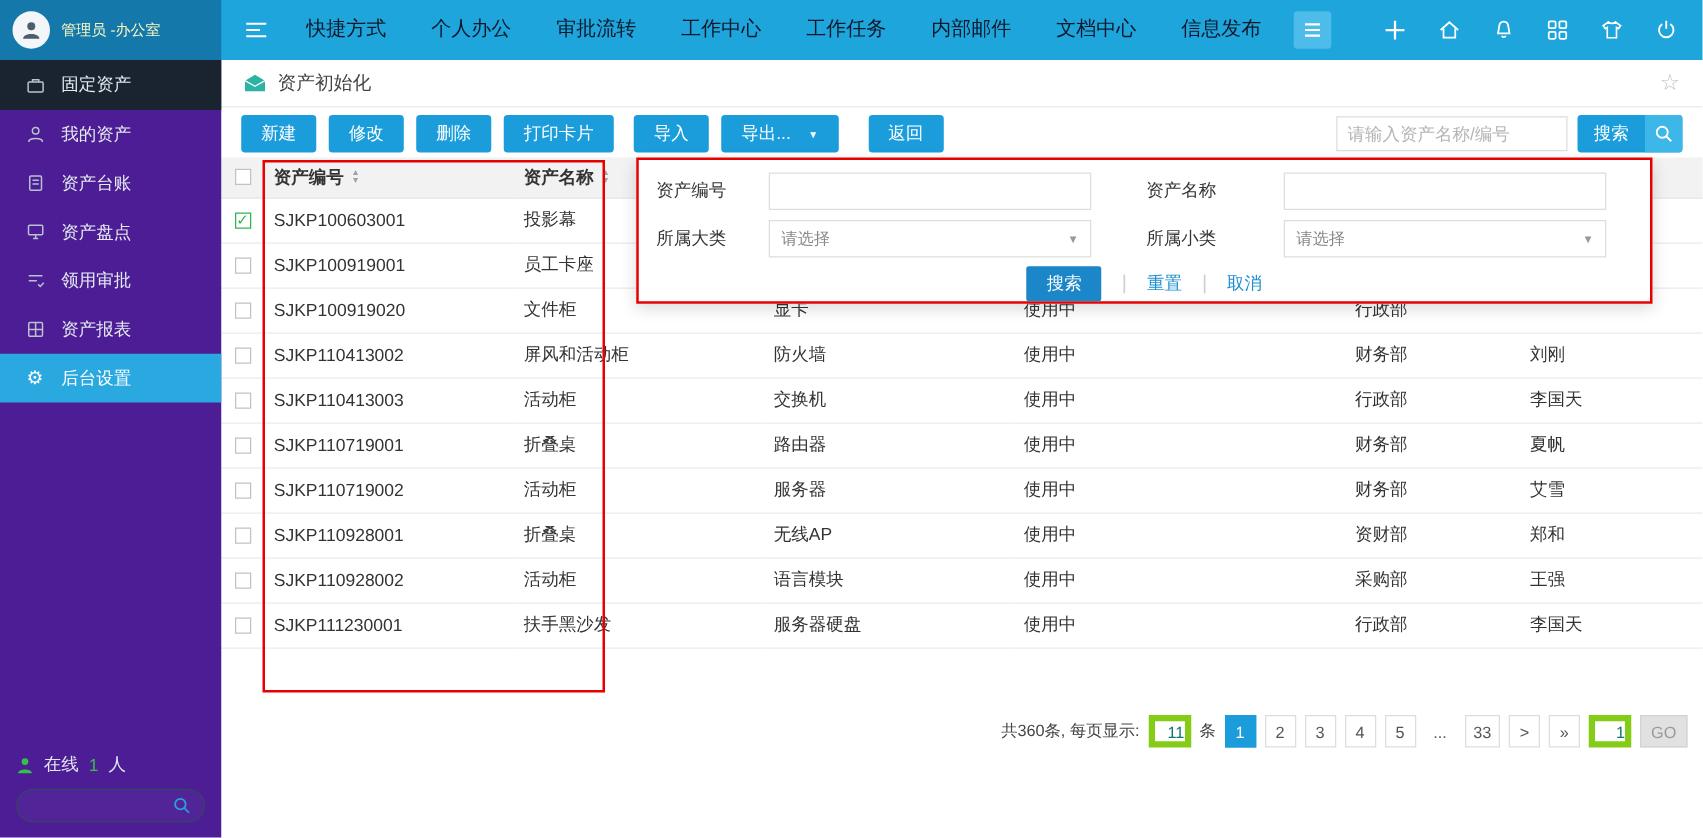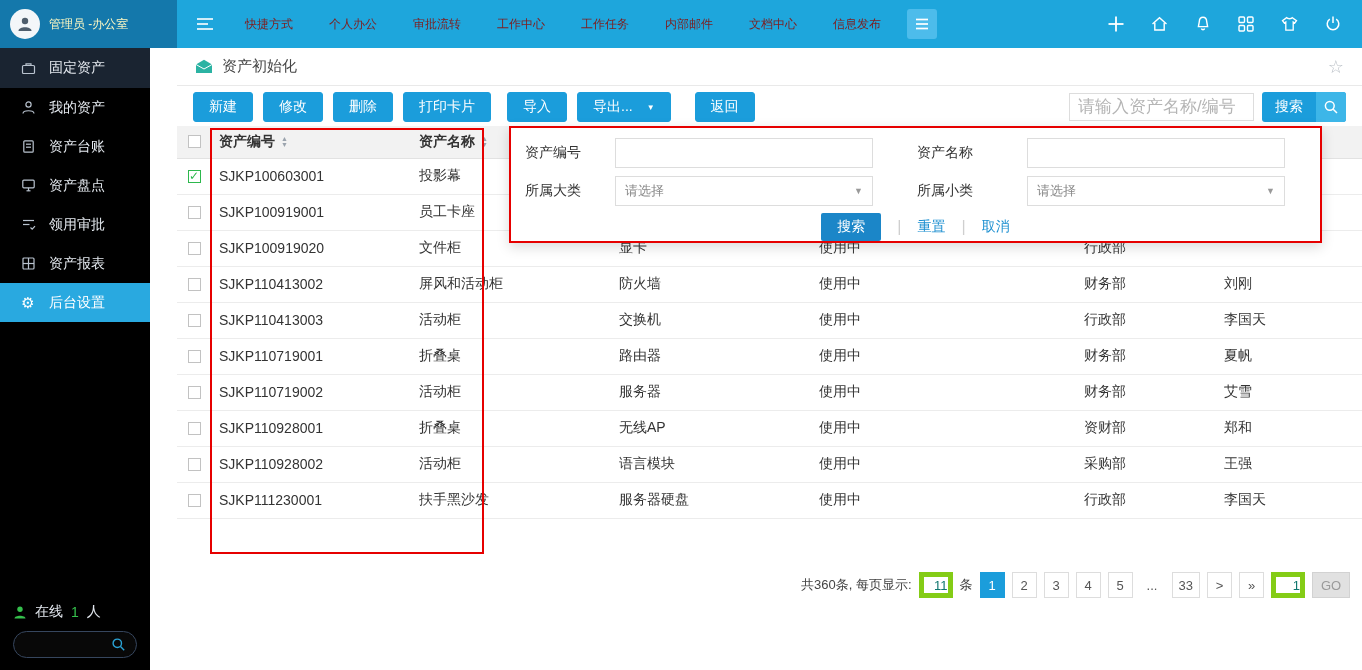--- a/index.html
+++ b/index.html
@@ -10,28 +10,28 @@
   
   .topbar{position:absolute;top:0;left:0;width:1362px;height:48px;background:#1ea6dc;
     display:flex;align-items:center;z-index:40}
   .brand{width:177px;height:48px;background:#1478ab;display:flex;align-items:center;
     padding:0 10px;gap:9px;flex:0 0 177px}
   .avatar{width:30px;height:30px;border-radius:50%;background:#f3f6f9;display:flex;
     align-items:center;justify-content:center;color:#4e5d6c;flex:0 0 30px}
   .brand-name{color:#fef9c3;font-size:12px;white-space:nowrap}
   .top-menu-icon{margin:0 12px 0 18px;color:#fff;cursor:pointer}
   .topnav{display:flex;align-items:center;height:48px}
-  .tn{color:#7f1d1d;font-size:12px;padding:0 18px;line-height:48px;cursor:pointer;white-space:nowrap}
+  .tn{color:#0f172a;font-size:16px;padding:0 18px;line-height:48px;cursor:pointer;white-space:nowrap}
   .burger{width:30px;height:30px;background:#4dbceb;border-radius:3px;margin-left:8px;
     display:flex;align-items:center;justify-content:center;color:#fff;cursor:pointer}
   .top-actions{margin-left:auto;display:flex;align-items:center;gap:25px;padding-right:20px;color:#fff}
   .ta{cursor:pointer}
 
   
-  .sidebar{position:absolute;top:48px;left:0;width:150px;bottom:0;background:#000000;z-index:30}
+  .sidebar{position:absolute;top:48px;left:0;width:177px;bottom:0;background:#4c1d95;z-index:30}
   .side-item{height:39px;display:flex;align-items:center;gap:13px;padding-left:20px;
     color:#e4e9ef;font-size:14px;cursor:pointer}
   .side-item.current{background:#1a2431;height:40px}
   .side-item.active{background:#29a9e0;color:#fff}
   .sicon{width:16px;display:flex;justify-content:center;color:#b9c3cf}
   .side-item.active .sicon{color:#fff}
   .gchar{font-size:15px;line-height:15px}
   .side-bottom{position:absolute;bottom:0;left:0;right:0;padding:0 13px 12px}
   .online{display:flex;align-items:center;gap:8px;color:#e2e7ee;font-size:14px;margin-bottom:10px}
   .online .cnt{color:#35c04c}
@@ -50,21 +50,21 @@
   .fav{margin-left:auto;color:#b9bfc6;font-size:18px;cursor:pointer}
 
   .toolbar{position:absolute;top:44px;left:0;right:0;height:34px;display:flex;
     align-items:flex-start;padding:0 16px;gap:10px}
   .btn{height:30px;background:#1b9ddb;border:1px solid #1b9ddb;color:#fff;font-size:14px;
     padding:0 15px;border-radius:3px;display:inline-flex;align-items:center;cursor:pointer;white-space:nowrap}
   .btn.gap-l{margin-left:6px}
   .btn.gap-xl{margin-left:14px}
   .btn .caret{font-size:8px;margin-left:14px}
   .tb-search{margin-left:auto;display:flex;align-items:center}
-  .tb-input{width:185px;height:28px;border:1px solid #ddd;padding:0 8px;font-size:17px;
+  .tb-input{width:185px;height:28px;border:1px solid #ddd;padding:0 8px;font-size:14px;
     color:#0f172a;outline:none}
   .tb-input::placeholder{color:#b5b5b5}
   .search-btn{height:30px;margin-left:8px;background:#1b9ddb;border-radius:3px;display:flex;
     align-items:center;color:#fff;cursor:pointer;overflow:hidden}
   .search-btn .txt{padding:0 13px;font-size:14px}
   .search-btn .mag{width:30px;height:30px;background:#3db6e8;display:flex;align-items:center;
     justify-content:center}
 
   
   .grid{position:absolute;top:78px;left:0;right:0}

